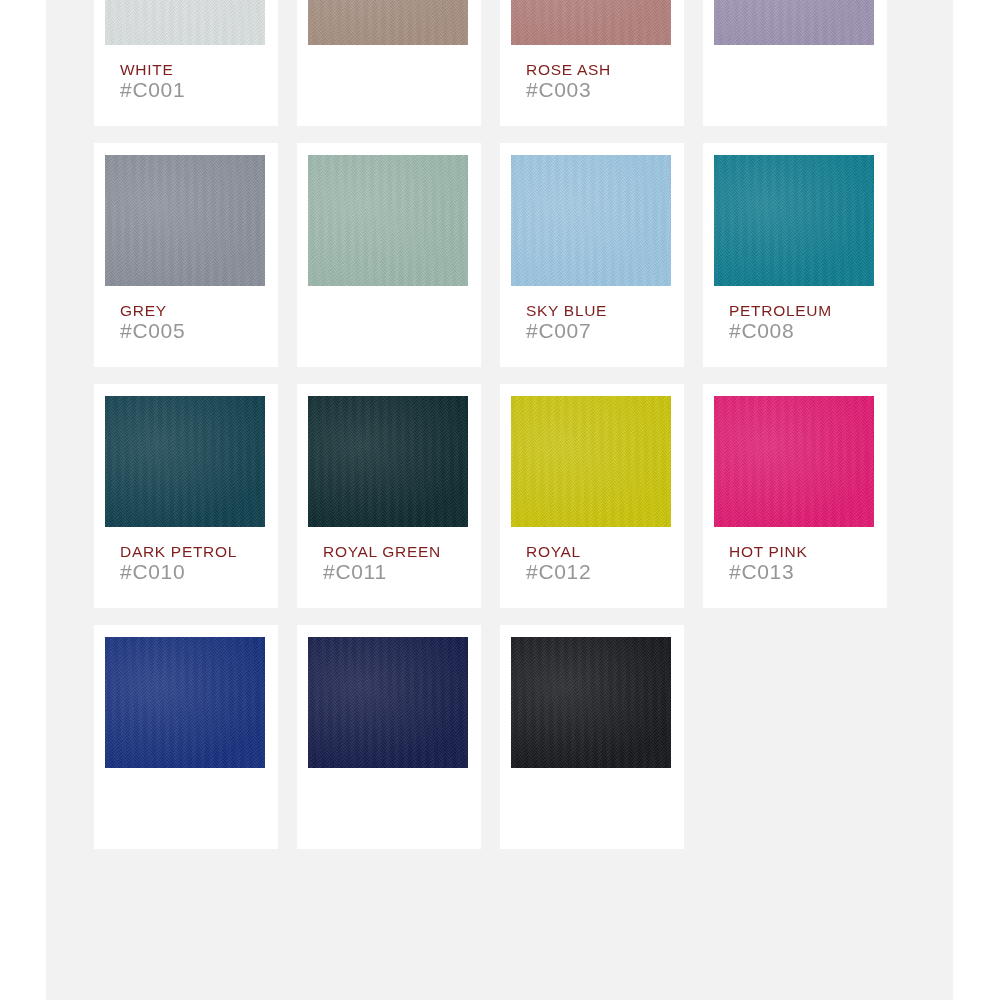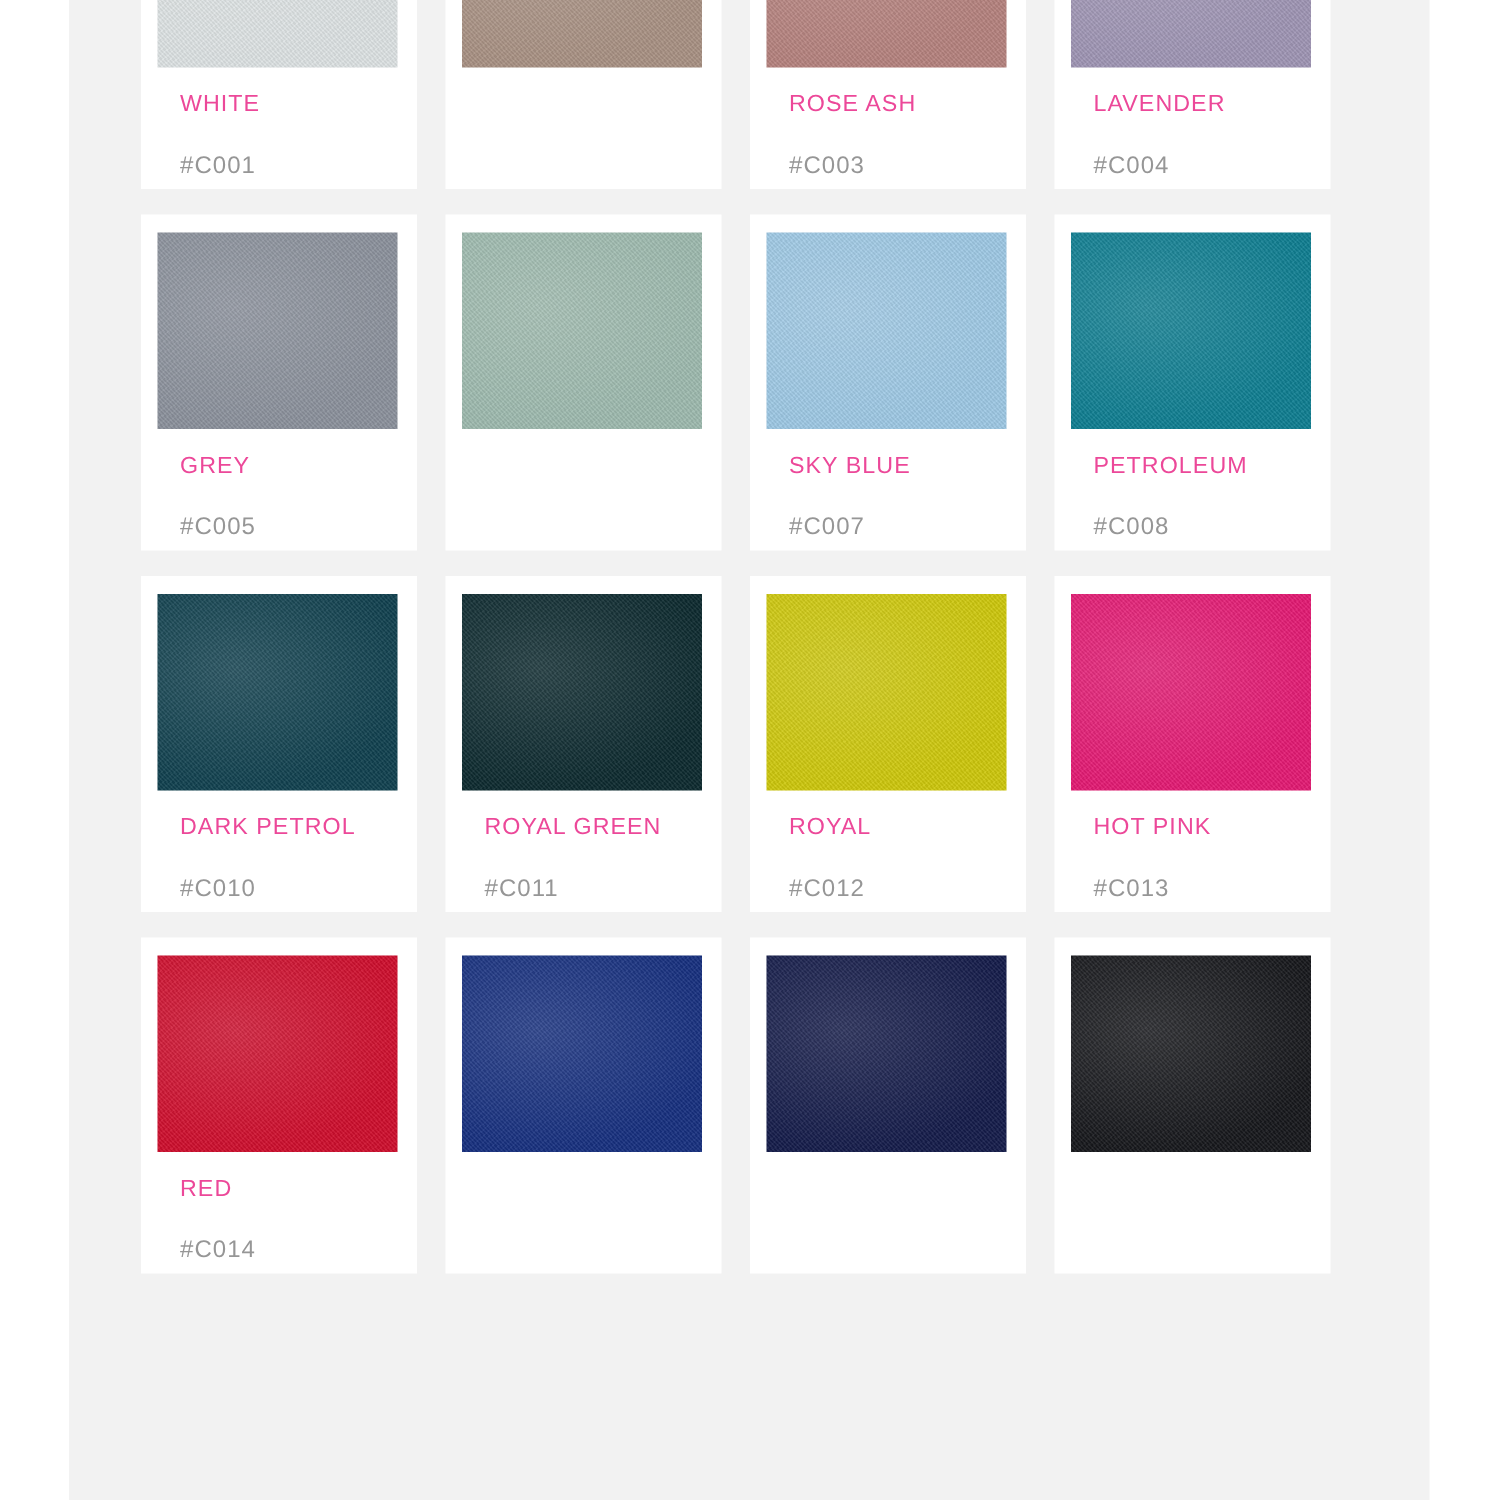--- a/index.html
+++ b/index.html
@@ -74,30 +74,30 @@
       radial-gradient(ellipse 120% 100% at 32% 38%, rgba(255,255,255,0.12), rgba(255,255,255,0) 62%);
     pointer-events: none;
   }
 
   .swatch-meta {
     padding: 17px 0 0 15px;
   }
   .swatch-name {
     font-size: 15.5px;
     letter-spacing: 0.7px;
-    color: #ec4899;
+    color: #7f1d1d;
     line-height: 1.05;
     white-space: nowrap;
   }
   .swatch-code {
-    font-size: 16px;
+    font-size: 21px;
     letter-spacing: 0.7px;
     color: #969696;
     line-height: 1.05;
-    margin-top: 25px;
+    margin-top: 1px;
     white-space: nowrap;
   }
 </style>
 </head>
 <body>
 
 <div id="page">
   <div id="content-field">
     <div id="swatch-grid">
         <div class="swatch-card">
@@ -112,24 +112,20 @@
         </div>
         <div class="swatch-card">
           <div class="swatch-chip" style="background-color: rgb(181, 130, 126);"></div>
           <div class="swatch-meta">
             <div class="swatch-name">ROSE ASH</div>
             <div class="swatch-code">#C003</div>
           </div>
         </div>
         <div class="swatch-card">
           <div class="swatch-chip" style="background-color: rgb(159, 149, 180);"></div>
-          <div class="swatch-meta">
-            <div class="swatch-name">LAVENDER</div>
-            <div class="swatch-code">#C004</div>
-          </div>
         </div>
         <div class="swatch-card">
           <div class="swatch-chip" style="background-color: rgb(139, 145, 156);"></div>
           <div class="swatch-meta">
             <div class="swatch-name">GREY</div>
             <div class="swatch-code">#C005</div>
           </div>
         </div>
         <div class="swatch-card">
           <div class="swatch-chip" style="background-color: rgb(158, 186, 174);"></div>
@@ -170,27 +166,20 @@
           </div>
         </div>
         <div class="swatch-card">
           <div class="swatch-chip" style="background-color: rgb(227, 26, 115);"></div>
           <div class="swatch-meta">
             <div class="swatch-name">HOT PINK</div>
             <div class="swatch-code">#C013</div>
           </div>
         </div>
         <div class="swatch-card">
-          <div class="swatch-chip" style="background-color: rgb(206, 14, 45);"></div>
-          <div class="swatch-meta">
-            <div class="swatch-name">RED</div>
-            <div class="swatch-code">#C014</div>
-          </div>
-        </div>
-        <div class="swatch-card">
           <div class="swatch-chip" style="background-color: rgb(23, 48, 127);"></div>
         </div>
         <div class="swatch-card">
           <div class="swatch-chip" style="background-color: rgb(21, 28, 74);"></div>
         </div>
         <div class="swatch-card">
           <div class="swatch-chip" style="background-color: rgb(23, 24, 28);"></div>
         </div>
       </div>
   </div>

